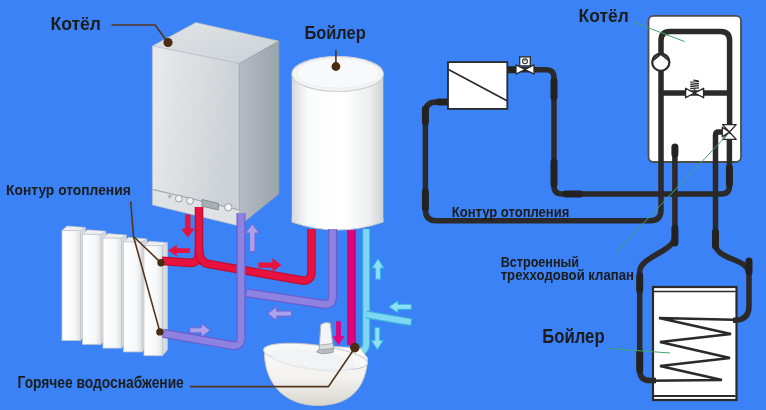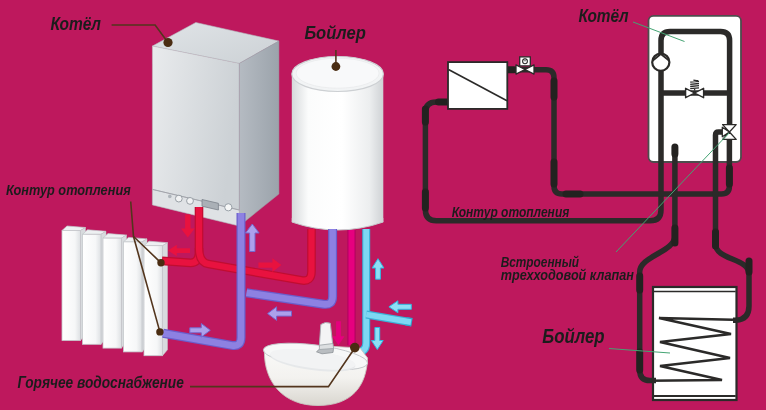--- a/index.html
+++ b/index.html
@@ -1,16 +1,16 @@
 <!DOCTYPE html>
 <html><head>
 <meta charset="utf-8">
 <style>
   html,body{margin:0;padding:0;background:#ffffff;}
-  #wrap{position:relative;width:766px;height:410px;overflow:hidden;background:#be185d;font-style:italic;}
+  #wrap{position:relative;width:766px;height:410px;overflow:hidden;background:#3b82f6;}
   svg{position:absolute;left:0;top:0;}
   text{font-family:"Liberation Sans",sans-serif;font-weight:bold;fill:#1c1c1c;}
 </style>
 </head>
 <body>
 <div id="wrap">
 <svg width="766" height="410" viewBox="0 0 766 410">
 <defs>
   <linearGradient id="gTop" x1="0" y1="0" x2="1" y2="1">
     <stop offset="0" stop-color="#e0e4e7"></stop>

